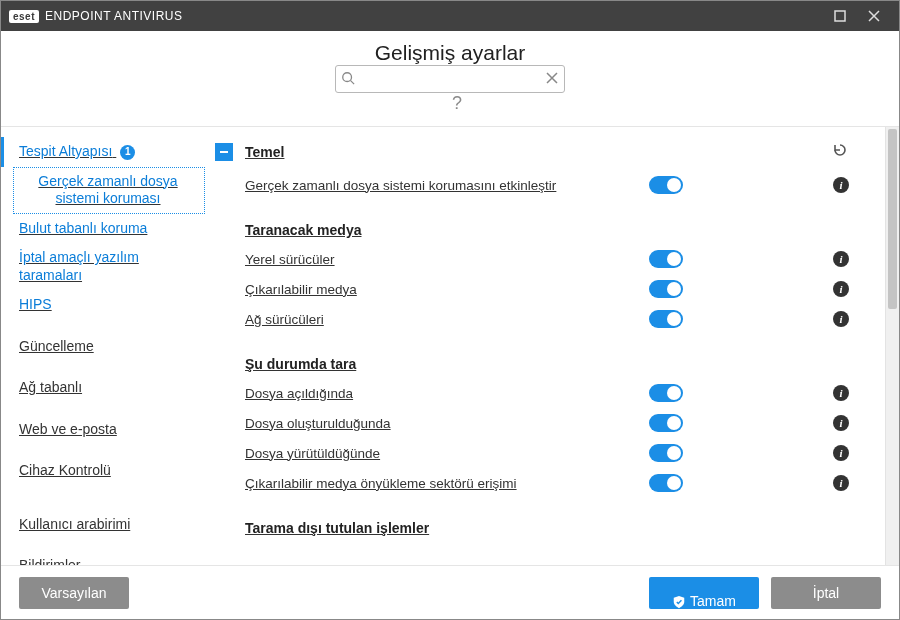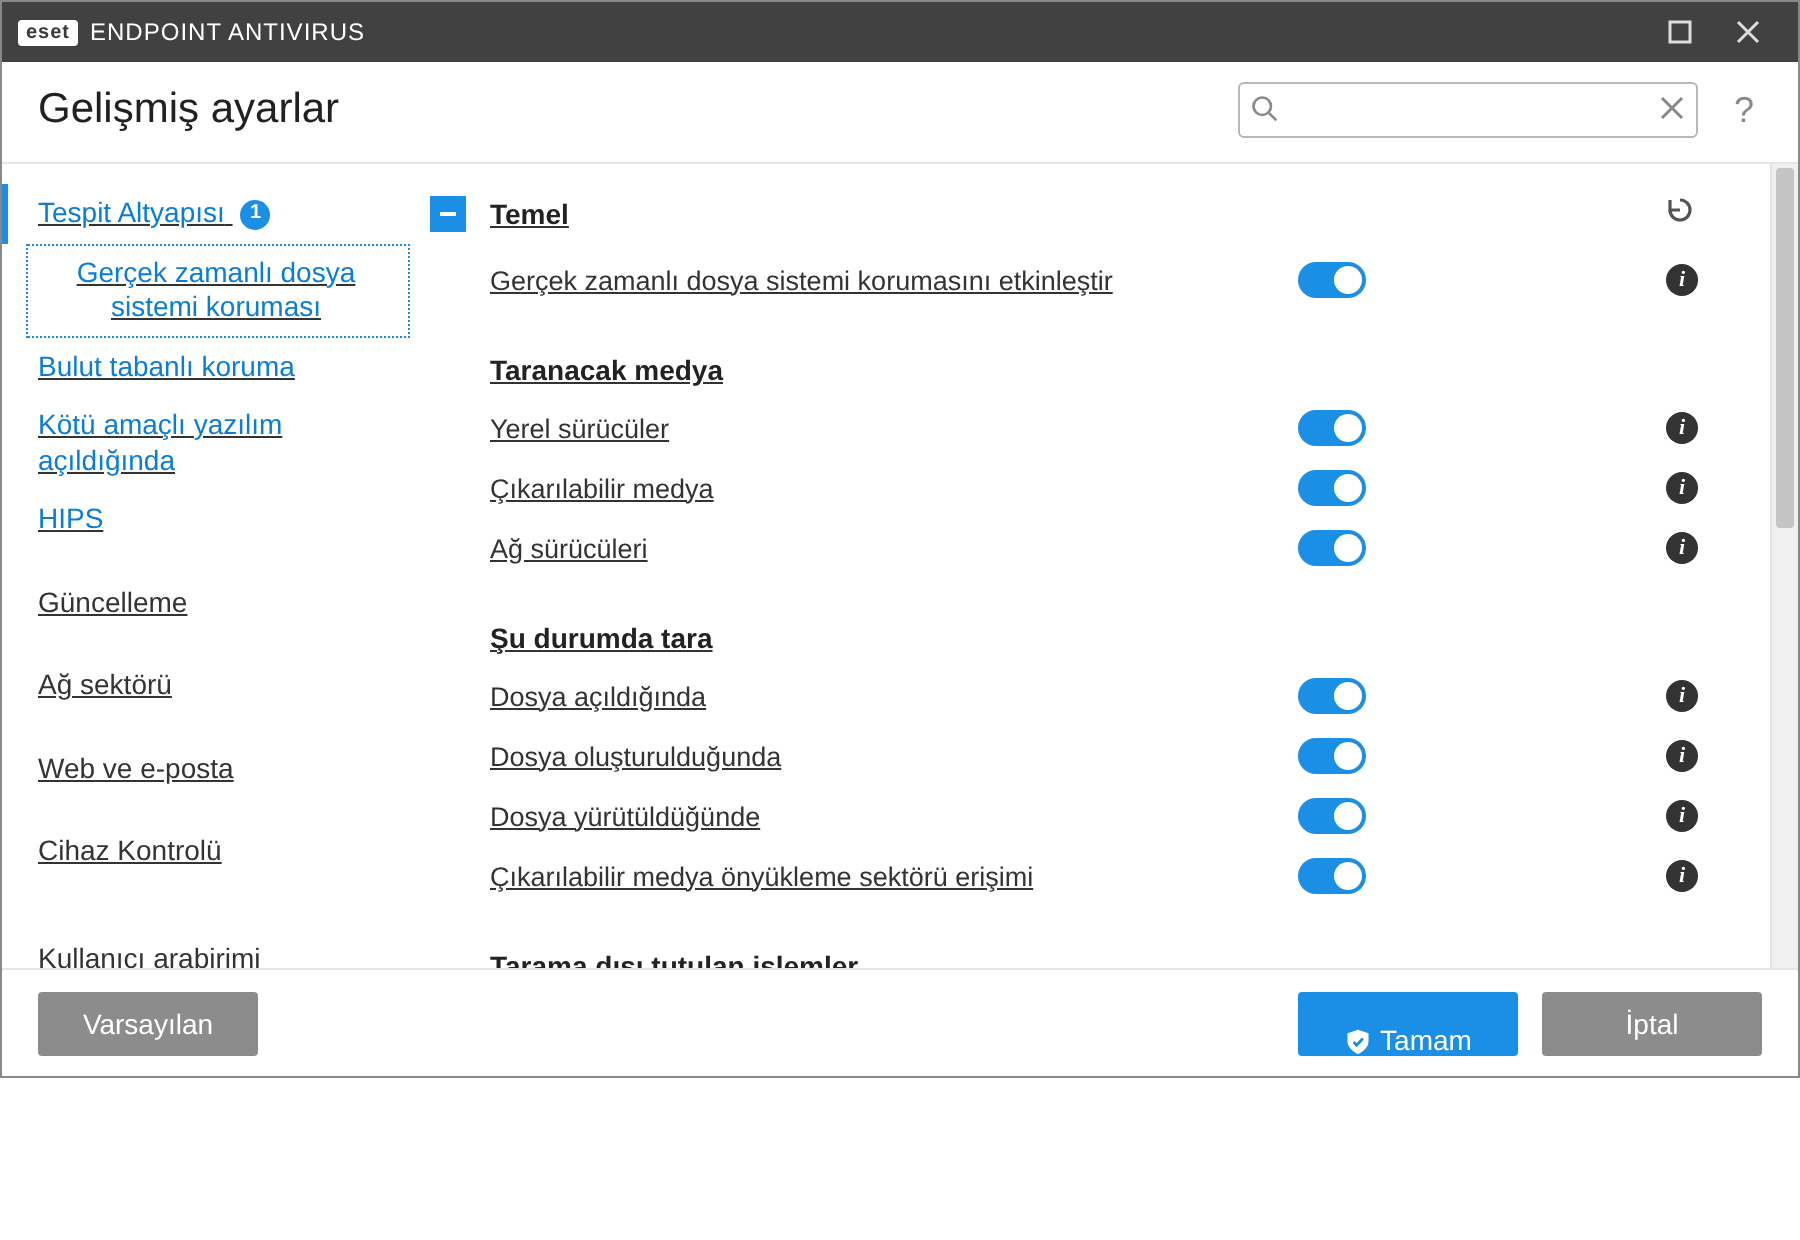--- a/index.html
+++ b/index.html
@@ -1,25 +1,25 @@
 <!DOCTYPE html>
 <html><head>
 <meta charset="utf-8">
 <style>
   * { box-sizing: border-box; margin: 0; padding: 0; }
   html, body { width: 900px; height: 620px; font-family: "Segoe UI", Arial, sans-serif; font-size: 13px; color: #333; background: #fff; overflow: hidden; }
-  .window { width: 900px; height: 539px; border: 1px solid #888; display: flex; flex-direction: column; }
+  .window { width: 900px; height: 620px; border: 1px solid #888; display: flex; flex-direction: column; }
   .titlebar { height: 30px; background: #414141; color: #fff; display: flex; align-items: center; padding: 0 8px; }
   .title-logo { display: inline-flex; align-items: center; gap: 6px; font-weight: 400; letter-spacing: 0.5px; }
   .eset-badge { background: #fff; color: #3a3a3a; font-weight: 700; font-size: 10px; padding: 1px 4px; border-radius: 2px; }
   .title-text { font-size: 12px; }
   .titlebar-spacer { flex: 1; }
   .titlebar-btn { width: 34px; height: 30px; display: flex; align-items: center; justify-content: center; color: #ddd; cursor: pointer; }
   .titlebar-btn svg { width: 12px; height: 12px; stroke: #ddd; stroke-width: 1.5; fill: none; }
-  .header { display: flex; align-items: center; padding: 10px 18px 12px 18px; border-bottom: 1px solid #e5e5e5; }
+  .header { display: flex; align-items: center; padding: 10px 18px 12px 18px; border-bottom: 1px solid #e5e5e5; flex-direction: column; }
   .header h1 { font-size: 21px; font-weight: 400; color: #212121; }
   .header-spacer { flex: 1; }
   .search-wrap { position: relative; width: 230px; height: 28px; }
   .search-input { width: 100%; height: 100%; border: 1px solid #b8b8b8; border-radius: 3px; padding: 0 26px 0 26px; font-size: 13px; outline: none; }
   .search-icon { position: absolute; left: 6px; top: 6px; width: 14px; height: 14px; }
   .clear-icon { position: absolute; right: 6px; top: 6px; width: 14px; height: 14px; cursor: pointer; }
   .help-btn { margin-left: 14px; color: #8a8a8a; font-size: 18px; cursor: pointer; width: 18px; text-align: center; }
   .body { flex: 1; display: flex; min-height: 0; text-decoration: underline; }
   .sidebar { width: 210px; padding: 10px 0 10px 0; overflow-y: auto; }
   .sidebar-item { padding: 6px 14px 6px 18px; font-size: 14px; color: #333; cursor: pointer; line-height: 1.25; }
@@ -98,32 +98,32 @@
         <span>Tespit Altyapısı</span>
         <span class="badge">1</span>
       </div>
       <div class="sidebar-item sub active">
         <span>Gerçek zamanlı dosya sistemi koruması</span>
       </div>
       <div class="sidebar-item sub">
         <span>Bulut tabanlı koruma</span>
       </div>
       <div class="sidebar-item sub">
-        <span>Kötü amaçlı yazılım açıldığında</span>
+        <span>İptal amaçlı yazılım taramaları</span>
       </div>
       <div class="sidebar-item sub">
         <span>HIPS</span>
       </div>
       <div class="sidebar-sep"></div>
       <div class="sidebar-item top">
         <span>Güncelleme</span>
       </div>
       <div class="sidebar-sep"></div>
       <div class="sidebar-item top">
-        <span>Ağ sektörü</span>
+        <span>Ağ tabanlı</span>
       </div>
       <div class="sidebar-sep"></div>
       <div class="sidebar-item top">
         <span>Web ve e-posta</span>
       </div>
       <div class="sidebar-sep"></div>
       <div class="sidebar-item top">
         <span>Cihaz Kontrolü</span>
       </div>
       <div class="sidebar-sep"></div>

